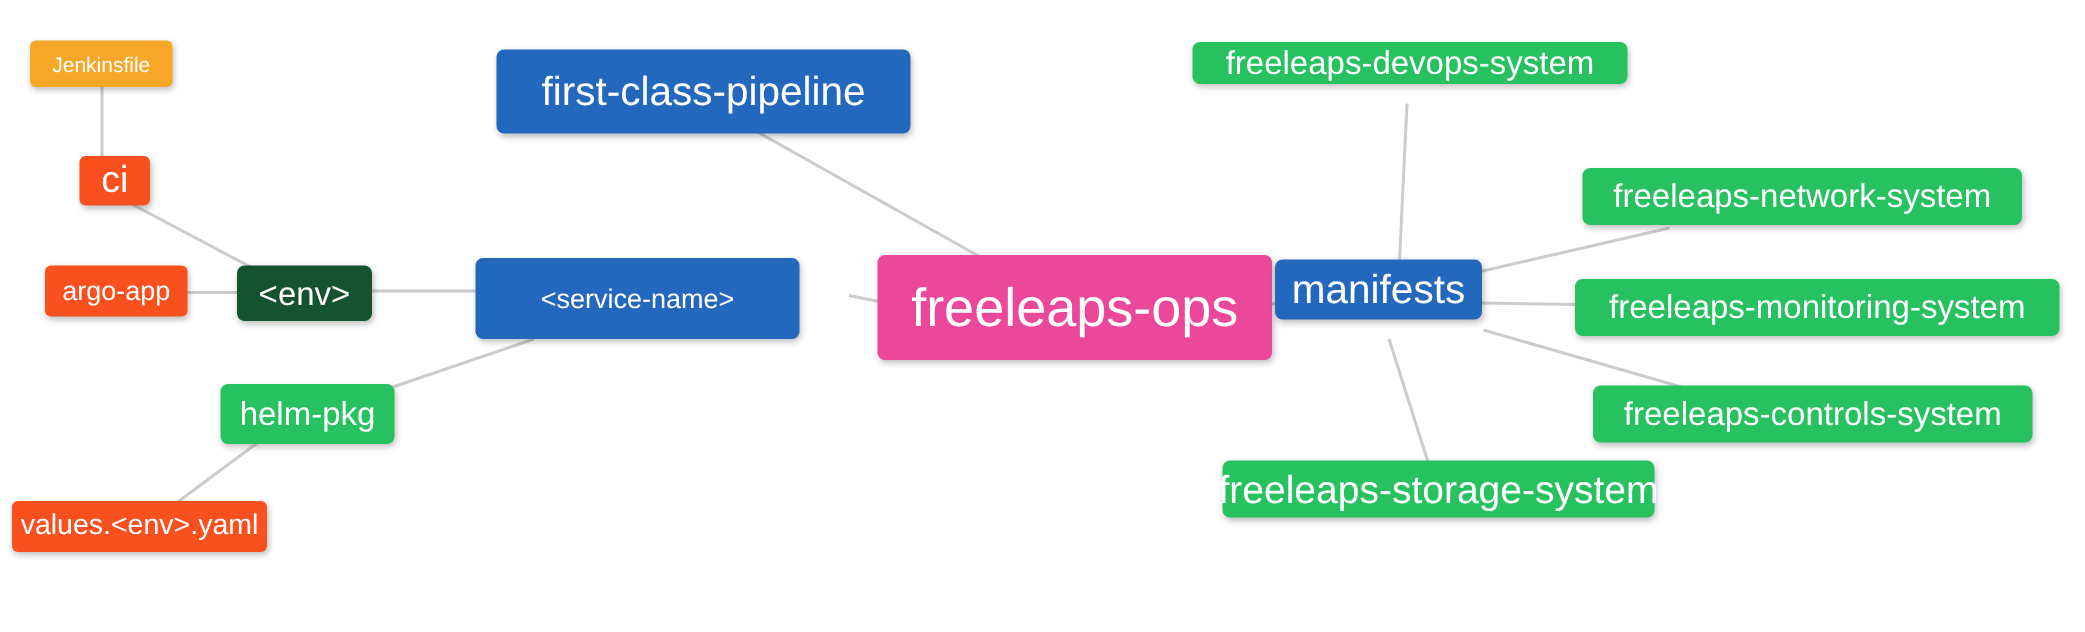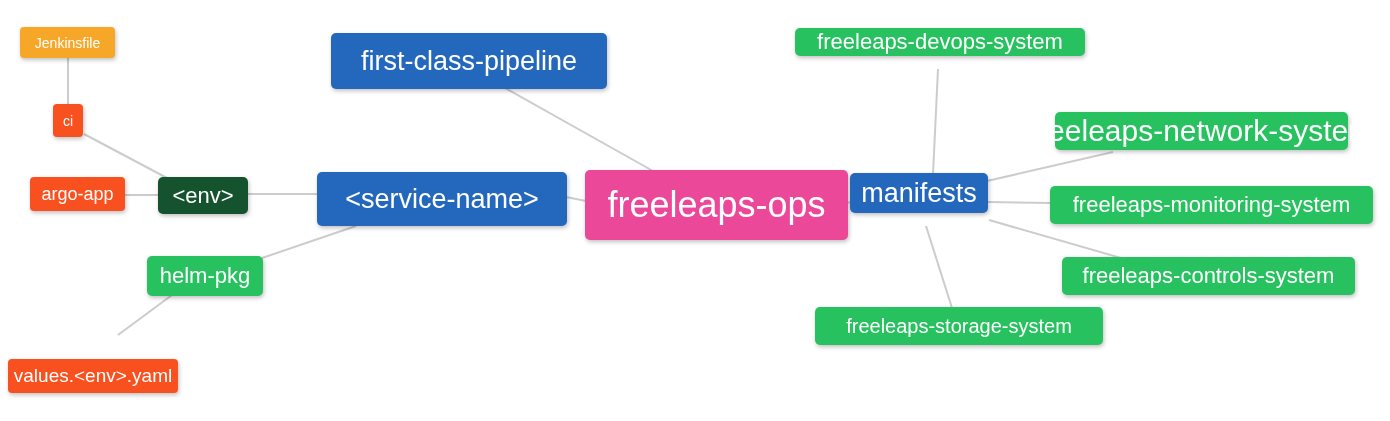--- a/index.html
+++ b/index.html
@@ -40,41 +40,41 @@
     <line x1="846" y1="203" x2="852" y2="202"></line>
     <line x1="933" y1="174" x2="938" y2="69"></line>
     <line x1="987" y1="181" x2="1113" y2="152"></line>
     <line x1="987" y1="202" x2="1051" y2="203"></line>
     <line x1="989" y1="220" x2="1121" y2="258"></line>
     <line x1="926" y1="226" x2="952" y2="308"></line>
   </svg>
 
   <div class="node small" style="left: 20px; top: 27px; width: 95px; height: 31px; font-size: 14px; background-color: rgb(247, 167, 40);">Jenkinsfile</div>
 
-  <div class="node small" style="left: 53px; top: 104px; width: 30px; height: 33px; font-size: 14px; background-color: rgb(248, 80, 30);">ci</div>
+  <div class="node small" style="left: 53px; top: 104px; width: 47px; height: 33px; font-size: 25px; background-color: rgb(248, 80, 30);">ci</div>
 
   <div class="node small" style="left: 30px; top: 177px; width: 95px; height: 34px; font-size: 18px; background-color: rgb(248, 80, 30);">argo-app</div>
 
   <div class="node" style="left: 158px; top: 177px; width: 90px; height: 37px; font-size: 22px; background-color: #14532d;">&lt;env&gt;</div>
 
   <div class="node" style="left: 147px; top: 256px; width: 116px; height: 40px; font-size: 22px; background-color: rgb(39, 194, 95);">helm-pkg</div>
 
-  <div class="node small" style="left: 8px; top: 334px; width: 170px; height: 34px; font-size: 19px; background-color: rgb(248, 80, 30); margin-top: 25px;">values.&lt;env&gt;.yaml</div>
+  <div class="node small" style="left: 8px; top: 334px; width: 170px; height: 34px; font-size: 19px; background-color: rgb(248, 80, 30);">values.&lt;env&gt;.yaml</div>
 
   <div class="node" style="left: 331px; top: 33px; width: 276px; height: 56px; font-size: 27px; background-color: rgb(35, 104, 189);">first-class-pipeline</div>
 
-  <div class="node" style="left: 317px; top: 172px; width: 250px; height: 54px; font-size: 27px; background-color: rgb(35, 104, 189);">&lt;service-name&gt;</div>
+  <div class="node" style="left: 317px; top: 172px; width: 216px; height: 54px; font-size: 18px; background-color: rgb(35, 104, 189);">&lt;service-name&gt;</div>
 
   <div class="node" style="left: 585px; top: 170px; width: 263px; height: 70px; font-size: 36px; background-color: #ec4899;">freeleaps-ops</div>
 
   <div class="node" style="left: 850px; top: 173px; width: 138px; height: 40px; font-size: 27px; background-color: rgb(35, 104, 189);">manifests</div>
 
   <div class="node" style="left: 795px; top: 28px; width: 290px; height: 28px; font-size: 22px; background-color: rgb(39, 194, 95);">freeleaps-devops-system</div>
 
-  <div class="node" style="left: 1055px; top: 112px; width: 293px; height: 38px; font-size: 30px; background-color: rgb(39, 194, 95);">freeleaps-network-system</div>
+  <div class="node" style="left: 1055px; top: 112px; width: 293px; height: 38px; font-size: 22px; background-color: rgb(39, 194, 95);">freeleaps-network-system</div>
 
   <div class="node" style="left: 1050px; top: 186px; width: 323px; height: 38px; font-size: 22px; background-color: rgb(39, 194, 95);">freeleaps-monitoring-system</div>
 
   <div class="node" style="left: 1062px; top: 257px; width: 293px; height: 38px; font-size: 22px; background-color: rgb(39, 194, 95);">freeleaps-controls-system</div>
 
-  <div class="node" style="left: 815px; top: 307px; width: 288px; height: 38px; font-size: 20px; background-color: rgb(39, 194, 95);">freeleaps-storage-system</div>
+  <div class="node" style="left: 815px; top: 307px; width: 288px; height: 38px; font-size: 26px; background-color: rgb(39, 194, 95);">freeleaps-storage-system</div>
 
 </div>
 
 </body></html>

